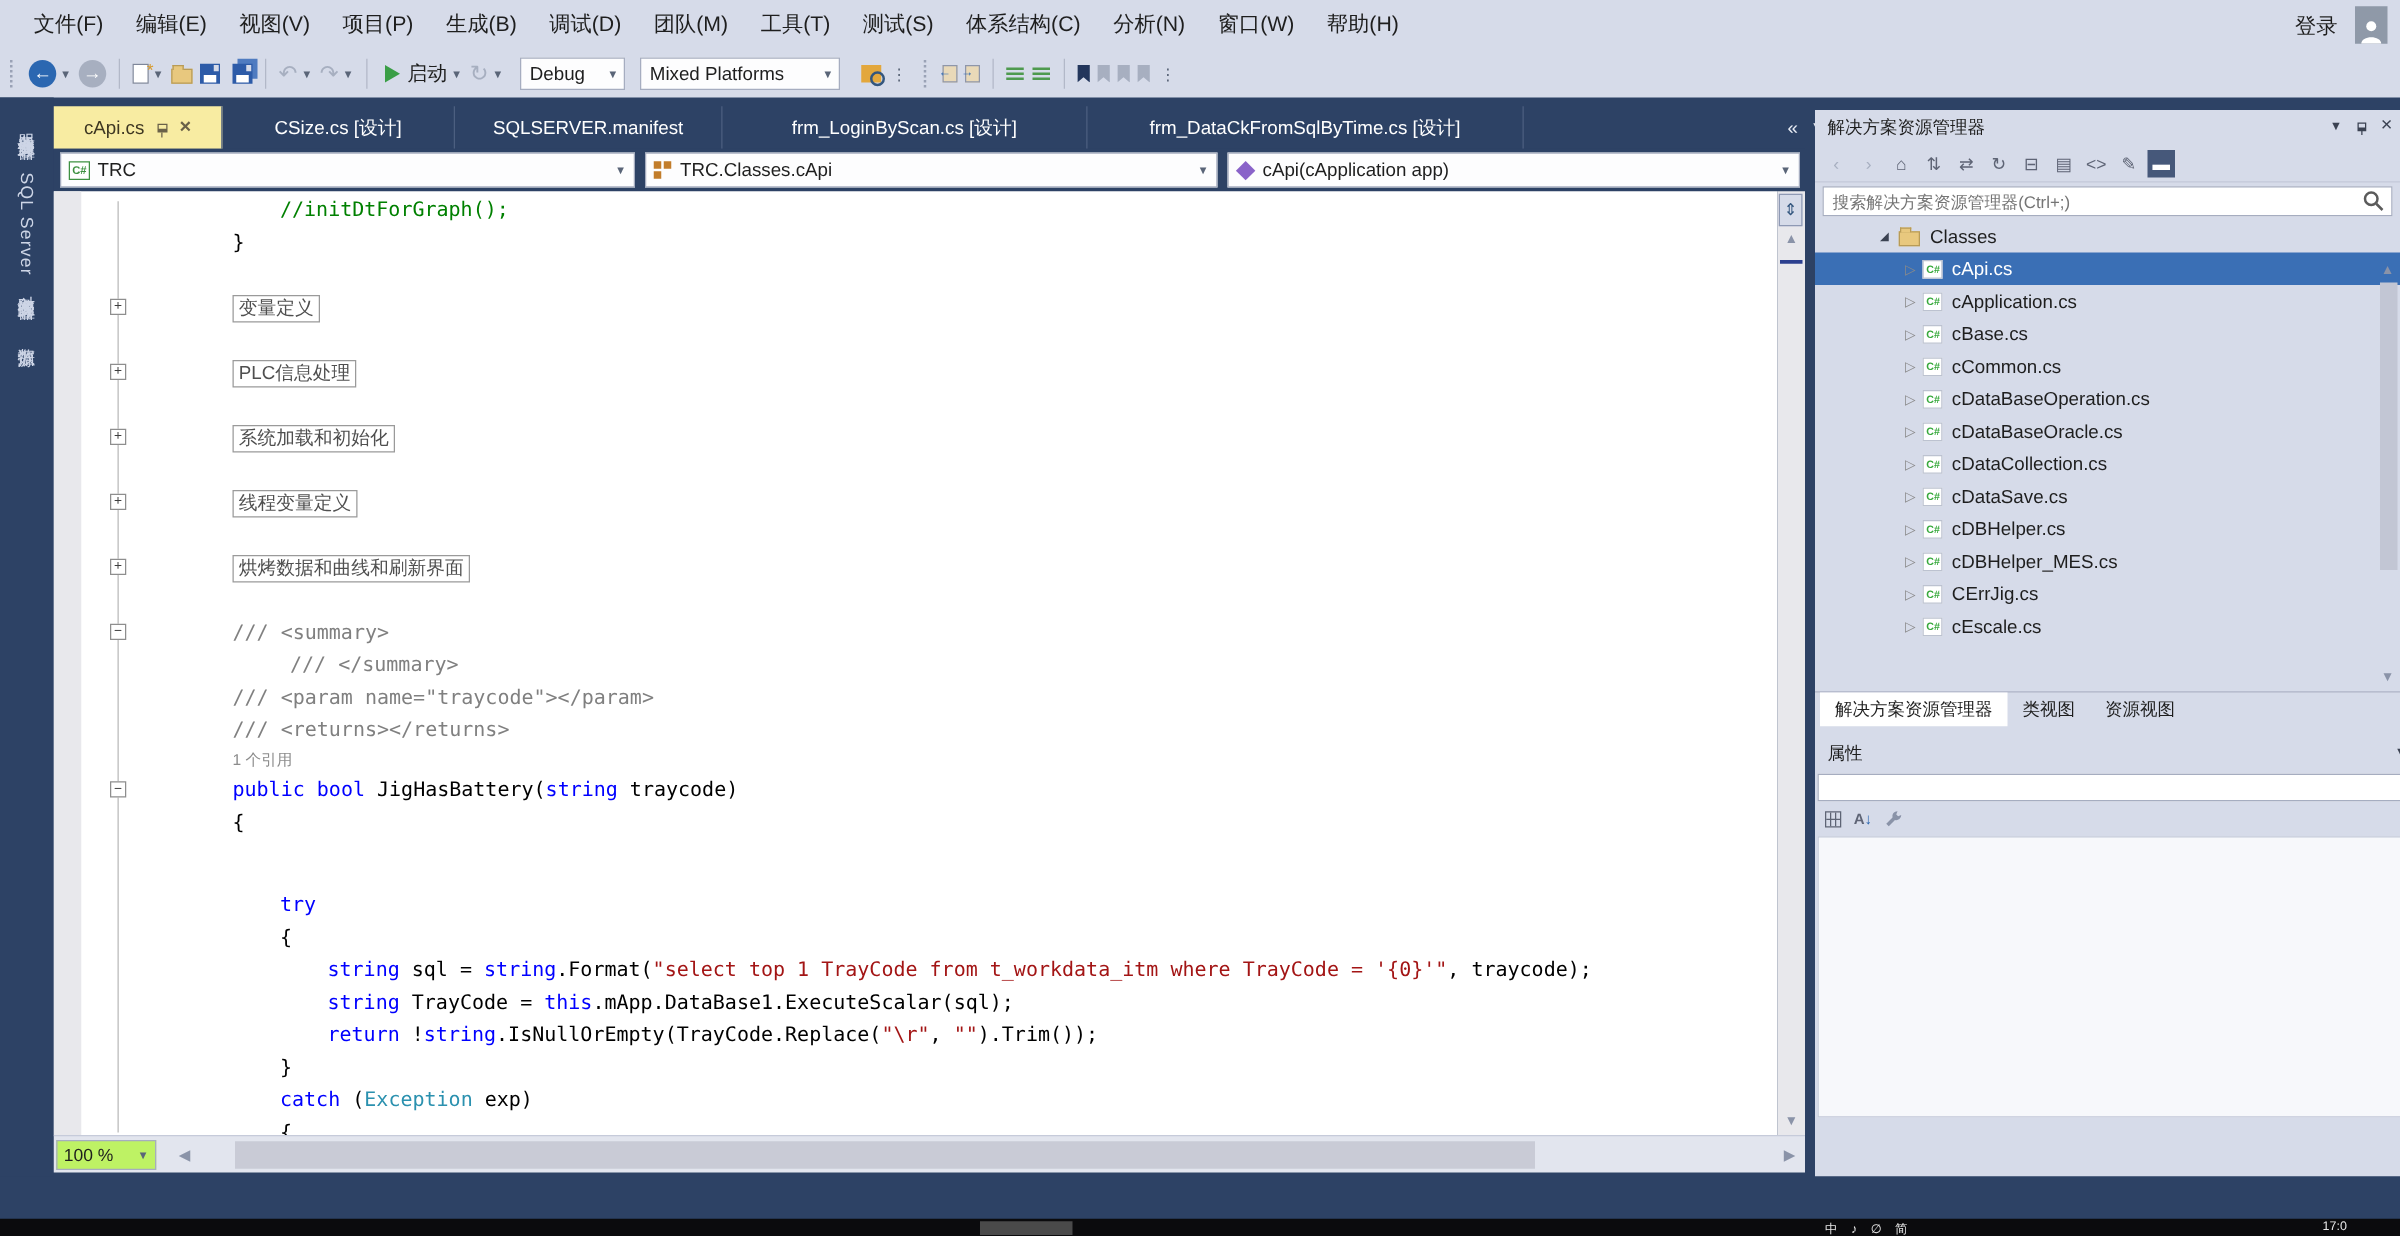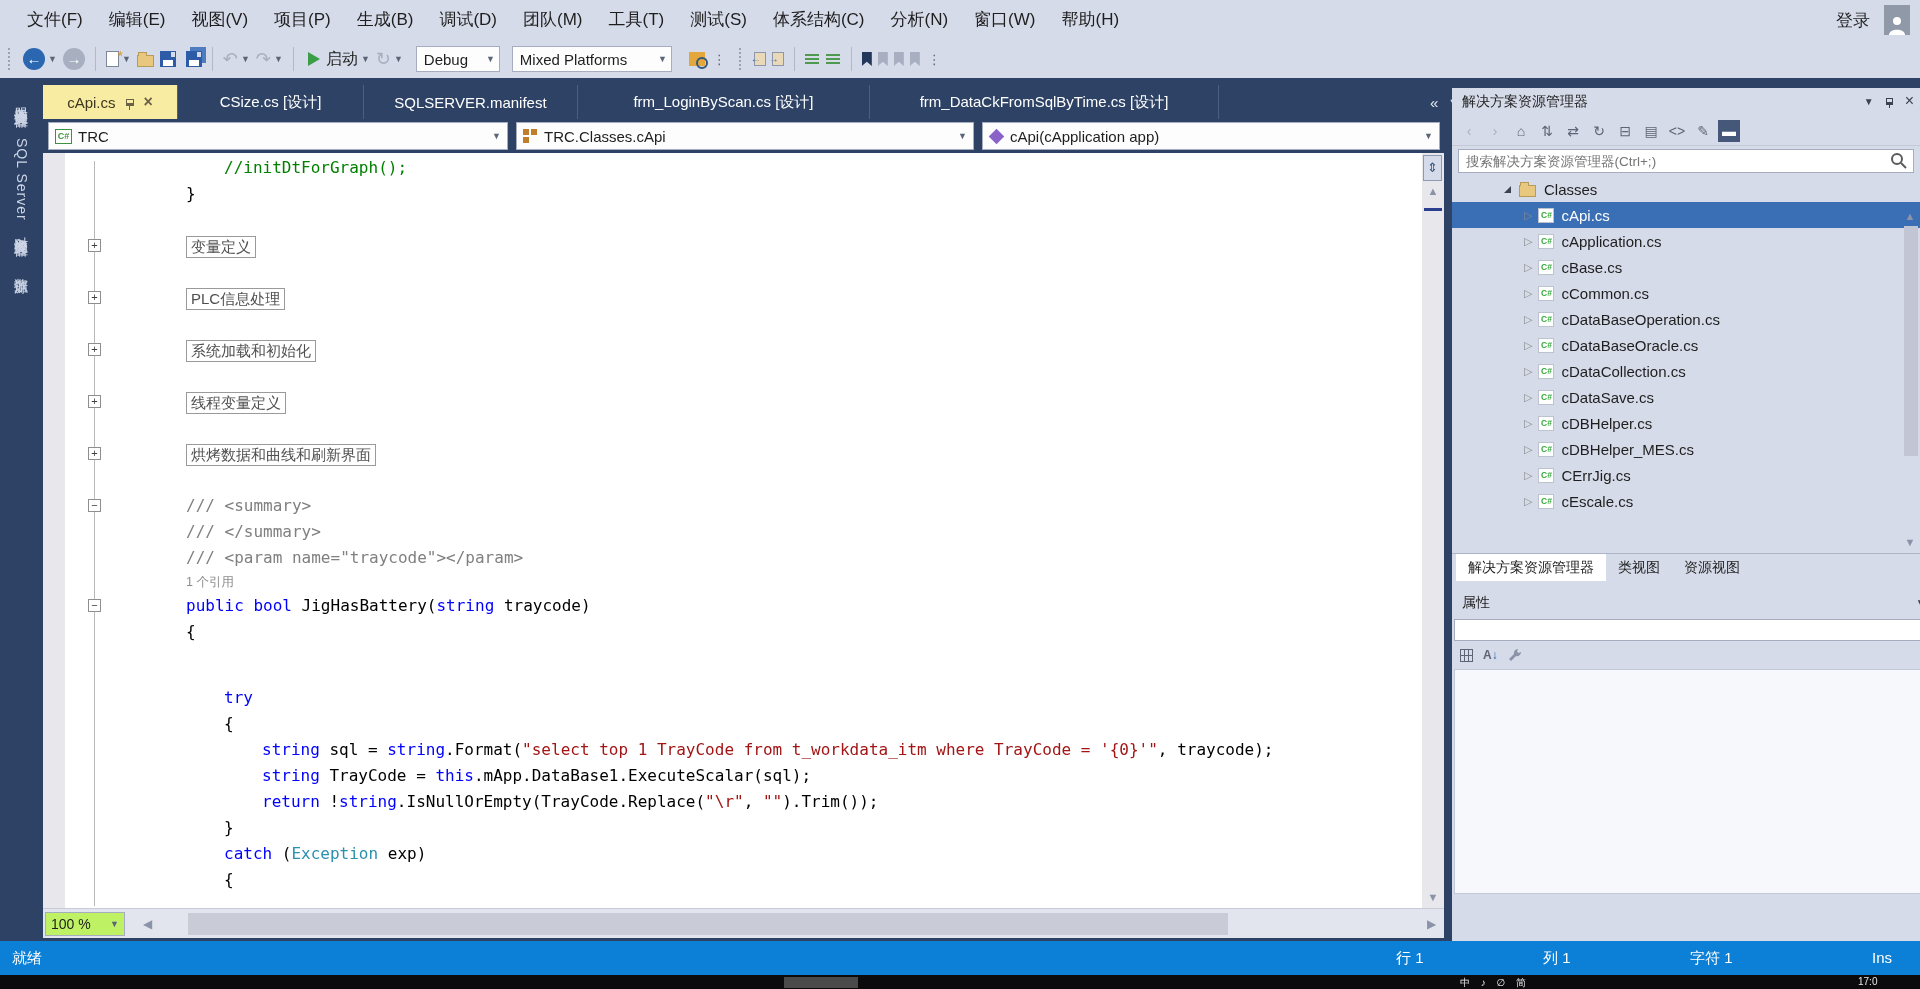--- a/index.html
+++ b/index.html
@@ -322,22 +322,23 @@
         <div class="code-line"></div>
         <div class="code-line" style="padding-left: 143px;"><span class="fold-box">+</span><span class="region-box">PLC信息处理</span></div>
         <div class="code-line"></div>
         <div class="code-line" style="padding-left: 143px;"><span class="fold-box">+</span><span class="region-box">系统加载和初始化</span></div>
         <div class="code-line"></div>
         <div class="code-line" style="padding-left: 143px;"><span class="fold-box">+</span><span class="region-box">线程变量定义</span></div>
         <div class="code-line"></div>
         <div class="code-line" style="padding-left: 143px;"><span class="fold-box">+</span><span class="region-box">烘烤数据和曲线和刷新界面</span></div>
         <div class="code-line"></div>
         <div class="code-line" style="padding-left: 143px;"><span class="fold-box">−</span><span class="doc">/// &lt;summary&gt;</span></div>
-        <div class="code-line" style="padding-left: 143px;"><span class="doc">/// &lt;/summary&gt;</span></div>
+        <div class="code-line" style="padding-left: 143px; margin-left: 46px;"><span class="doc">/// &lt;/summary&gt;</span></div>
         <div class="code-line" style="padding-left: 143px;"><span class="doc">/// &lt;param name="traycode"&gt;&lt;/param&gt;</span></div>
+        <div class="code-line" style="padding-left: 143px;"><span class="doc">/// &lt;returns&gt;&lt;/returns&gt;</span></div>
         <div class="code-line lens" style="padding-left: 143px;">1 个引用</div>
         <div class="code-line" style="padding-left: 143px;"><span class="fold-box">−</span><span class="kw">public</span><span class="pln"> </span><span class="kw">bool</span><span class="pln"> JigHasBattery(</span><span class="kw">string</span><span class="pln"> traycode)</span></div>
         <div class="code-line" style="padding-left: 143px;"><span class="pln">{</span></div>
         <div class="code-line" style="padding-left: 181px; margin-top: 40px;"><span class="kw">try</span></div>
         <div class="code-line" style="padding-left: 181px;"><span class="pln">{</span></div>
         <div class="code-line" style="padding-left: 219px;"><span class="kw">string</span><span class="pln"> sql = </span><span class="kw">string</span><span class="pln">.Format(</span><span class="str">"select top 1 TrayCode from t_workdata_itm where TrayCode = '{0}'"</span><span class="pln">, traycode);</span></div>
         <div class="code-line" style="padding-left: 219px;"><span class="kw">string</span><span class="pln"> TrayCode = </span><span class="kw">this</span><span class="pln">.mApp.DataBase1.ExecuteScalar(sql);</span></div>
         <div class="code-line" style="padding-left: 219px;"><span class="kw">return</span><span class="pln"> !</span><span class="kw">string</span><span class="pln">.IsNullOrEmpty(TrayCode.Replace(</span><span class="str">"\r"</span><span class="pln">, </span><span class="str">""</span><span class="pln">).Trim());</span></div>
         <div class="code-line" style="padding-left: 181px;"><span class="pln">}</span></div>
         <div class="code-line" style="padding-left: 181px;"><span class="kw">catch</span><span class="pln"> (</span><span class="typ">Exception</span><span class="pln"> exp)</span></div>
@@ -496,27 +497,20 @@
         <span>
           <svg width="14" height="14" viewBox="0 0 14 14">
               <path d="M10 1 a4 4 0 0 0 -4 5 L1 11 l2 2 L8 8 a4 4 0 0 0 5 -4 l-2.5 1 L9 3.5 Z" fill="#8A93A8"></path>
             </svg>
         </span>
       </div>
       <div id="props-body"></div>
     </div>
   </div>
 
-  <div id="status-bar" class="abs">
-    <span id="status-ready">就绪</span>
-    <span class="status-right" style="left:1396px;">行 1</span>
-    <span class="status-right" style="left:1543px;">列 1</span>
-    <span class="status-right" style="left:1690px;">字符 1</span>
-    <span class="status-right" style="left:1872px;">Ins</span>
-  </div>
 
   <div id="taskbar" class="abs">
     <span id="tb-block"></span>
     <span id="tb-tray">中 ♪ ∅ 简</span>
     <span id="tb-time">17:0</span>
   </div>
 
 </div>
 
 </body></html>

